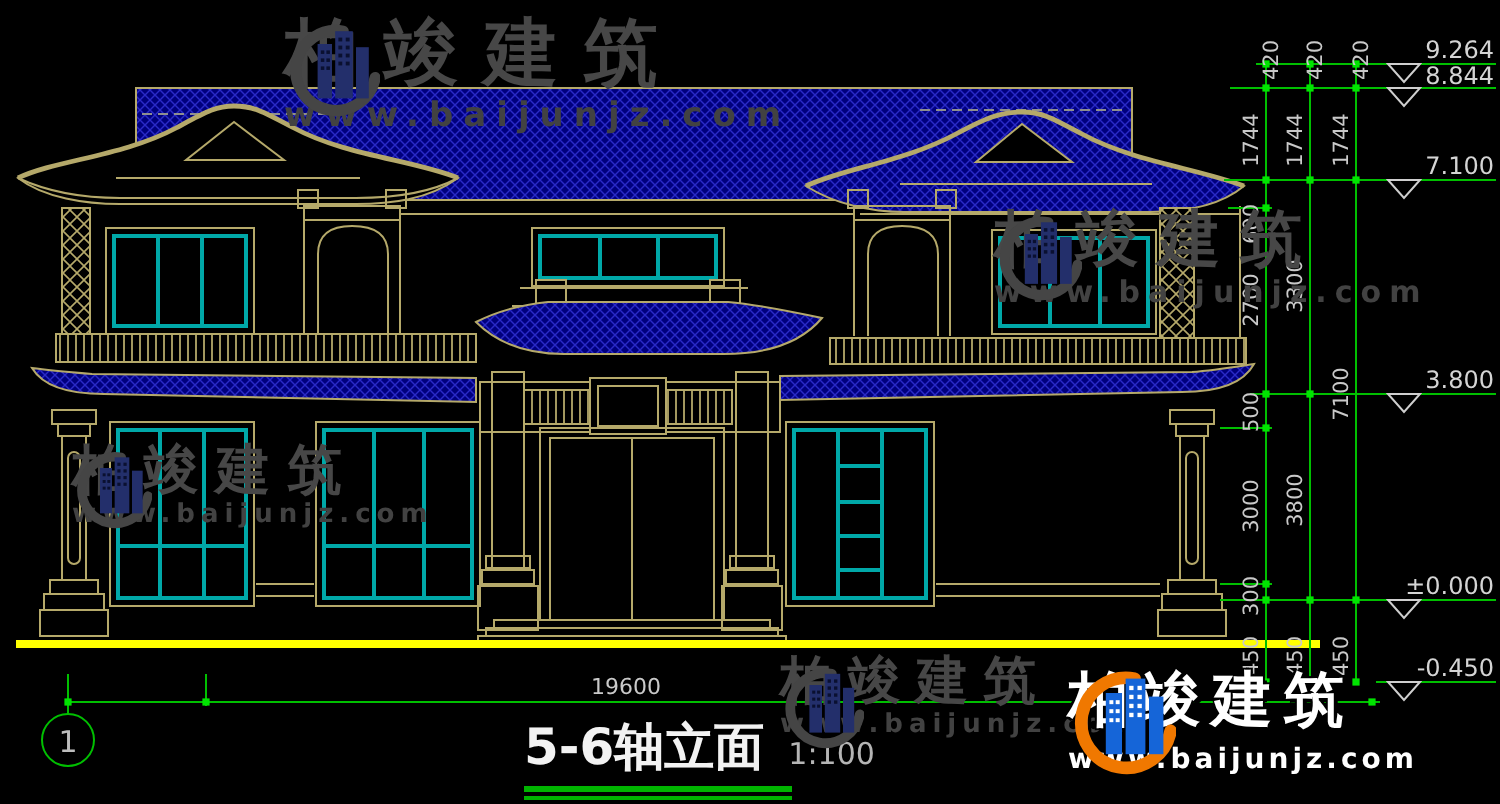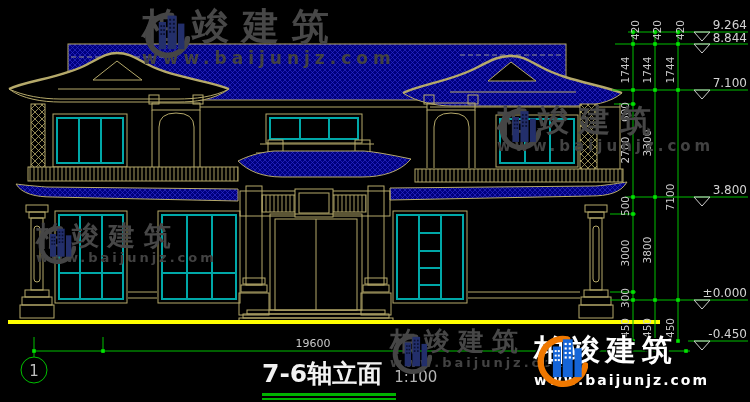--- a/index.html
+++ b/index.html
@@ -377,20 +377,20 @@
         <use href="#bjlogo" width="54" height="60"></use>
       </svg>
     <div class="wm-txt">
       <span class="wm-brand">柏竣建筑</span>
       <span class="wm-site">www.baijunjz.com</span>
     </div>
   </div>
 
   <div id="title-block">
     <div id="title-row">
-      <span id="drawing-title">7-6轴立面</span>
+      <span id="drawing-title">5-6轴立面</span>
       <span id="drawing-scale">1:100</span>
     </div>
     <div class="title-underline-1"></div>
     <div class="title-underline-2"></div>
   </div>
 
 </div>
 
 </body></html>

